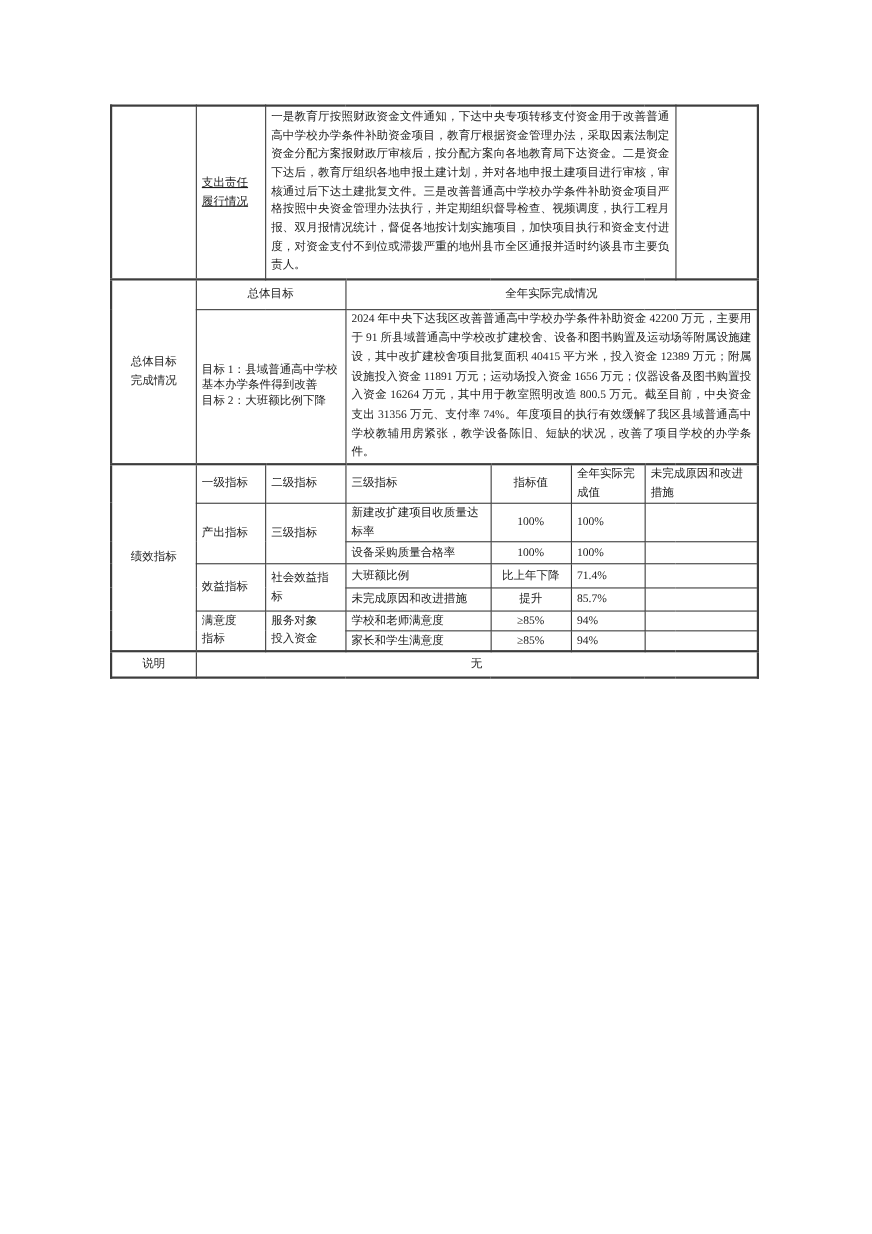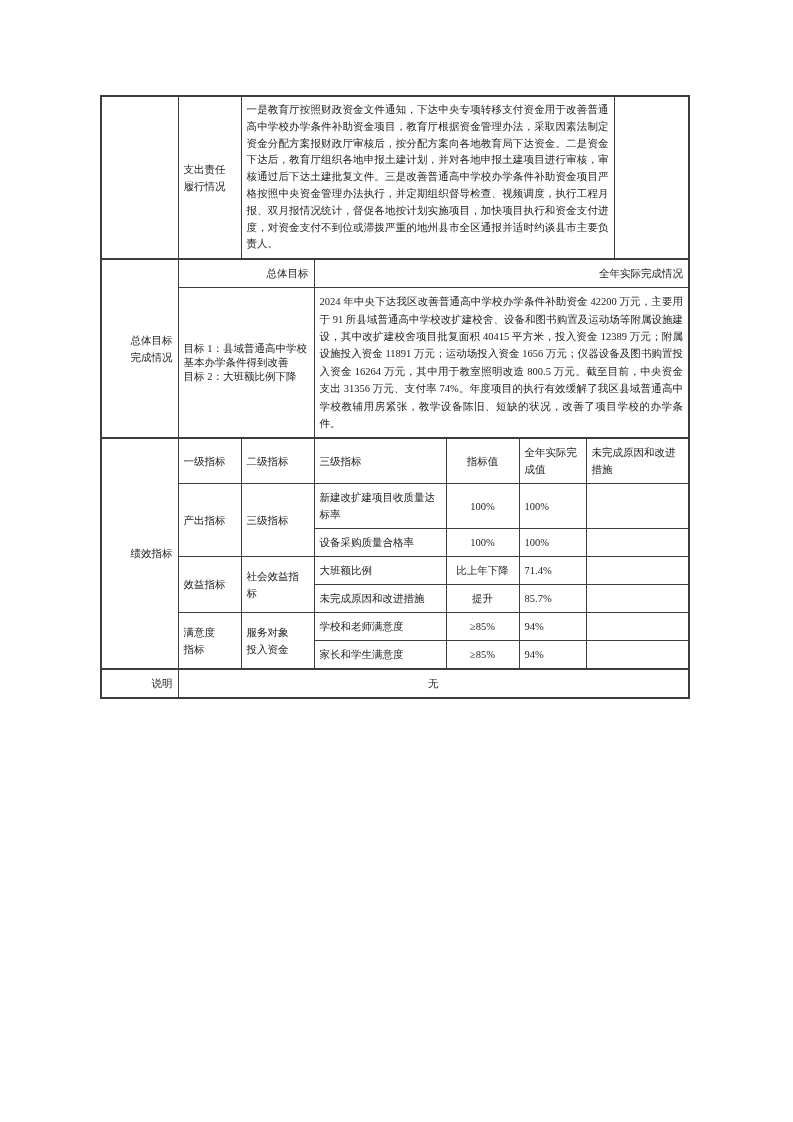--- a/index.html
+++ b/index.html
@@ -18,29 +18,29 @@
     width: 588px;
     border-collapse: collapse;
     table-layout: fixed;
     border: 2px solid #3d3d3d;
     font-size: 10.5px;
     line-height: 17px;
   }
   table.report td {
     border: 1px solid #3d3d3d;
     vertical-align: middle;
-    padding: 5px 5px;
+    padding: 0 5px;
     overflow: hidden;
     word-break: break-all;
   }
   tr.section-top td { border-top: 2px solid #3d3d3d; }
-  .c   { text-align: right; }
+  .c   { text-align: center; }
   .pre { white-space: pre-line; }
   .just { text-align: justify; }
-  .lbl-col2 { padding-left: 3px; padding-right: 2px; }
+  .lbl-col2 { padding-left: 3px; padding-right: 2px; text-decoration: underline; }
   .body-text { padding: 2px 8px; line-height: 16.8px; }
   .actual-text { padding: 4px 26px 4px 6px; line-height: 17.4px; }
   .goals-cell { padding: 2px 5px; line-height: 14px; }
   .ind { padding: 2px 2px 2px 6px; }
   .ind-l2 { padding: 2px 8px 2px 5px; margin-left: 33px; }
   .ind-name { padding: 2px 0 2px 6px; margin-top: 16px; }
   .ind-target { padding: 2px 2px 2px 8px; text-align: center; }
   .note-value { text-align: center; padding-left: 150px; }
 </style>
 </head>

